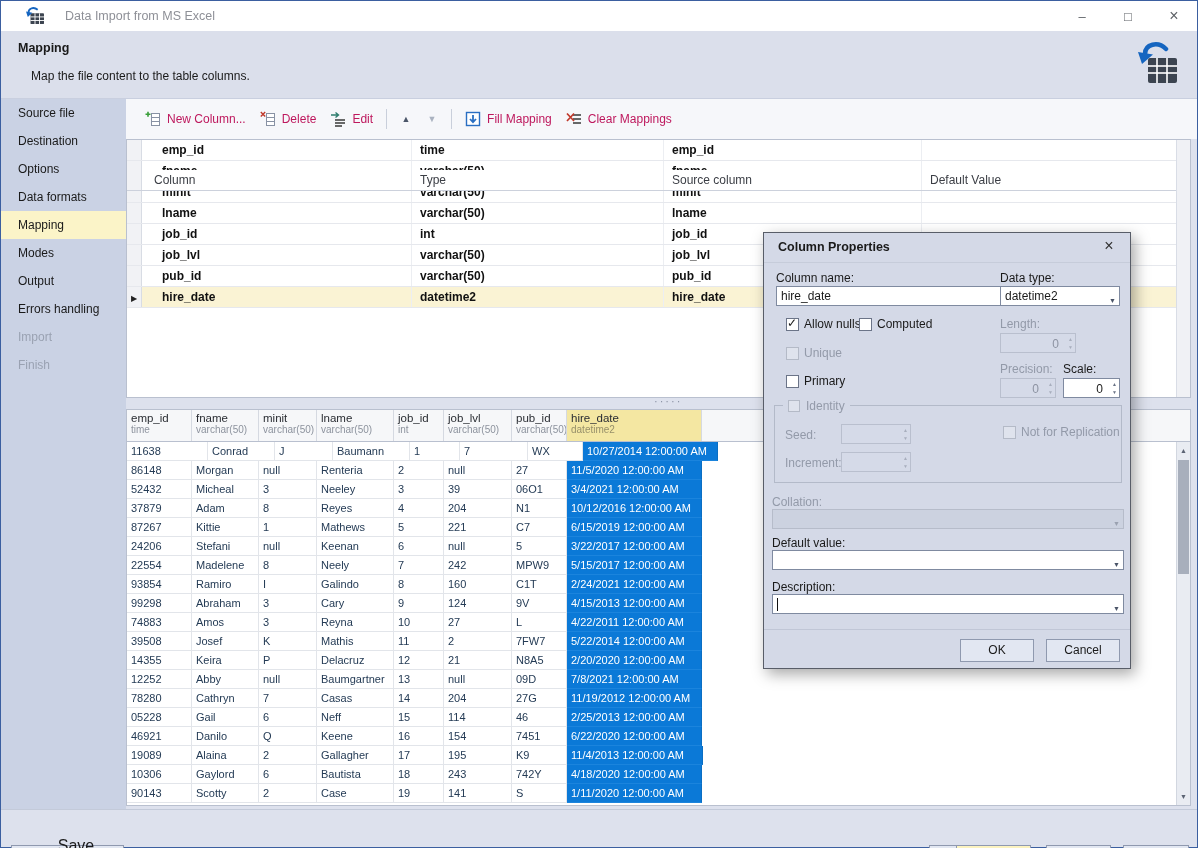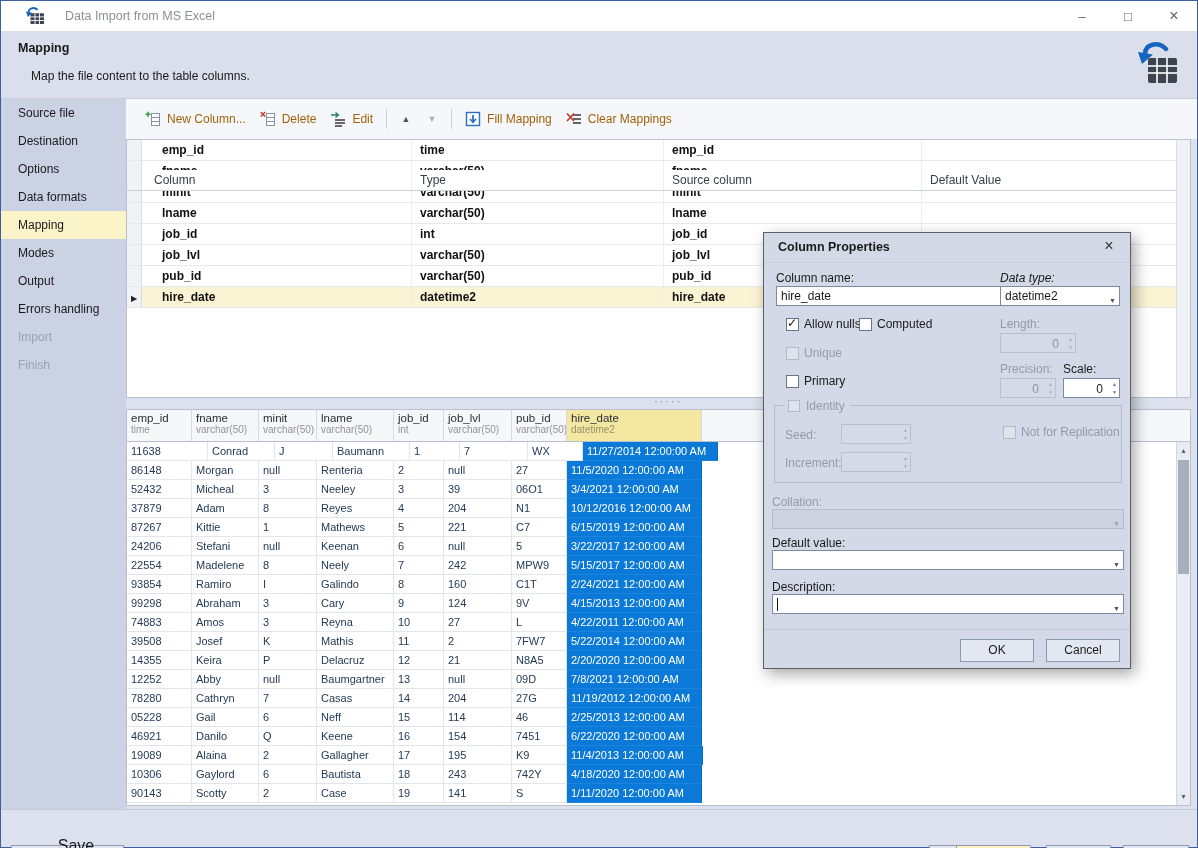--- a/index.html
+++ b/index.html
@@ -24,21 +24,21 @@
 
   
   .sidebar { position:absolute; left:0; top:98px; width:125px; bottom:38px; background:#cad2e4; }
   .side-item { height:28px; line-height:28px; padding-left:17px; color:#1a1a1a; cursor:default; }
   .side-item.active { background:#fbf4c8; }
   .side-item.disabled { color:#9aa2b2; }
 
   
   .main { position:absolute; left:125px; top:98px; right:0; bottom:38px; background:#dde1ed; }
   .toolbar { position:absolute; left:0; top:0; right:0; height:40px; background:#f6f7fa; display:flex; align-items:center; padding-left:12px; }
-  .tb-btn { display:flex; align-items:center; gap:6px; padding:4px 7px; color:#a16207; cursor:default; }
+  .tb-btn { display:flex; align-items:center; gap:6px; padding:4px 7px; color:#be185d; cursor:default; }
   .tb-sep { width:1px; height:20px; background:#c9cfdb; margin:0 6px; }
   .tb-arrow { width:26px; text-align:center; font-size:9px; padding:4px 0; }
   .tb-arrow.enabled { color:#4a5568; }
   .tb-arrow.disabled { color:#aab2c0; }
 
   
   .mapping-grid { position:absolute; left:0; top:40px; width:1065px; height:259px; background:#fff; border:1px solid #b9c0cf; overflow:hidden; }
   .mg-row { display:flex; height:21px; line-height:20px; border-bottom:1px solid #e6e8ed; background:#fff; white-space:nowrap; }
   .mg-row.header { background:#fff; border-bottom:1px solid #ccd1dc; color:#3b3e45; font-weight:normal; }
   .mg-row.selected { background:#faf3d4; }
@@ -337,21 +337,21 @@
         </div>
       <div>
           <div class="pg-row">
             <div class="pg-cell" style="width: 81px;">11638</div>
             <div class="pg-cell" style="width: 67px;">Conrad</div>
             <div class="pg-cell" style="width: 58px;">J</div>
             <div class="pg-cell" style="width: 77px;">Baumann</div>
             <div class="pg-cell" style="width: 50px;">1</div>
             <div class="pg-cell" style="width: 68px;">7</div>
             <div class="pg-cell" style="width: 55px;">WX</div>
-            <div class="pg-cell hl" style="width: 135px;">11/27/2014 12:00:00 AM</div>
+            <div class="pg-cell hl" style="width: 135px;">10/27/2014 12:00:00 AM</div>
             <div class="pg-fill"></div>
           </div>
           <div class="pg-row">
             <div class="pg-cell" style="width: 65px;">86148</div>
             <div class="pg-cell" style="width: 67px;">Morgan</div>
             <div class="pg-cell" style="width: 58px;">null</div>
             <div class="pg-cell" style="width: 77px;">Renteria</div>
             <div class="pg-cell" style="width: 50px;">2</div>
             <div class="pg-cell" style="width: 68px;">null</div>
             <div class="pg-cell" style="width: 55px;">27</div>
@@ -555,21 +555,21 @@
   </div>
 
   <div class="dialog">
     <div class="dlg-title">
       <span class="dlg-title-text">Column Properties</span>
       <span class="dlg-close">×</span>
     </div>
 
     <span class="dlg-label" style="left:12px; top:38px;">Column name:</span>
     <span class="txt" style="left:12px; top:53px; width:228px;">hire_date</span>
-    <span class="dlg-label" style="left:236px; top:38px;font-style:italic;">Data type:</span>
+    <span class="dlg-label" style="left:236px; top:38px;">Data type:</span>
     <span class="dd" style="left:236px; top:53px; width:120px;"><span>datetime2</span><span class="dd-arrow">▼</span></span>
 
     <span class="cb" style="left:22px; top:85px;">
         <span class="mark">✓</span>
       </span>
     <span class="dlg-label" style="left:40px; top:84px;">Allow nulls</span>
     <span class="cb" style="left:95px; top:85px;"></span>
     <span class="dlg-label" style="left:113px; top:84px;">Computed</span>
 
     <span class="dlg-label dis" style="left:236px; top:84px;">Length:</span>

